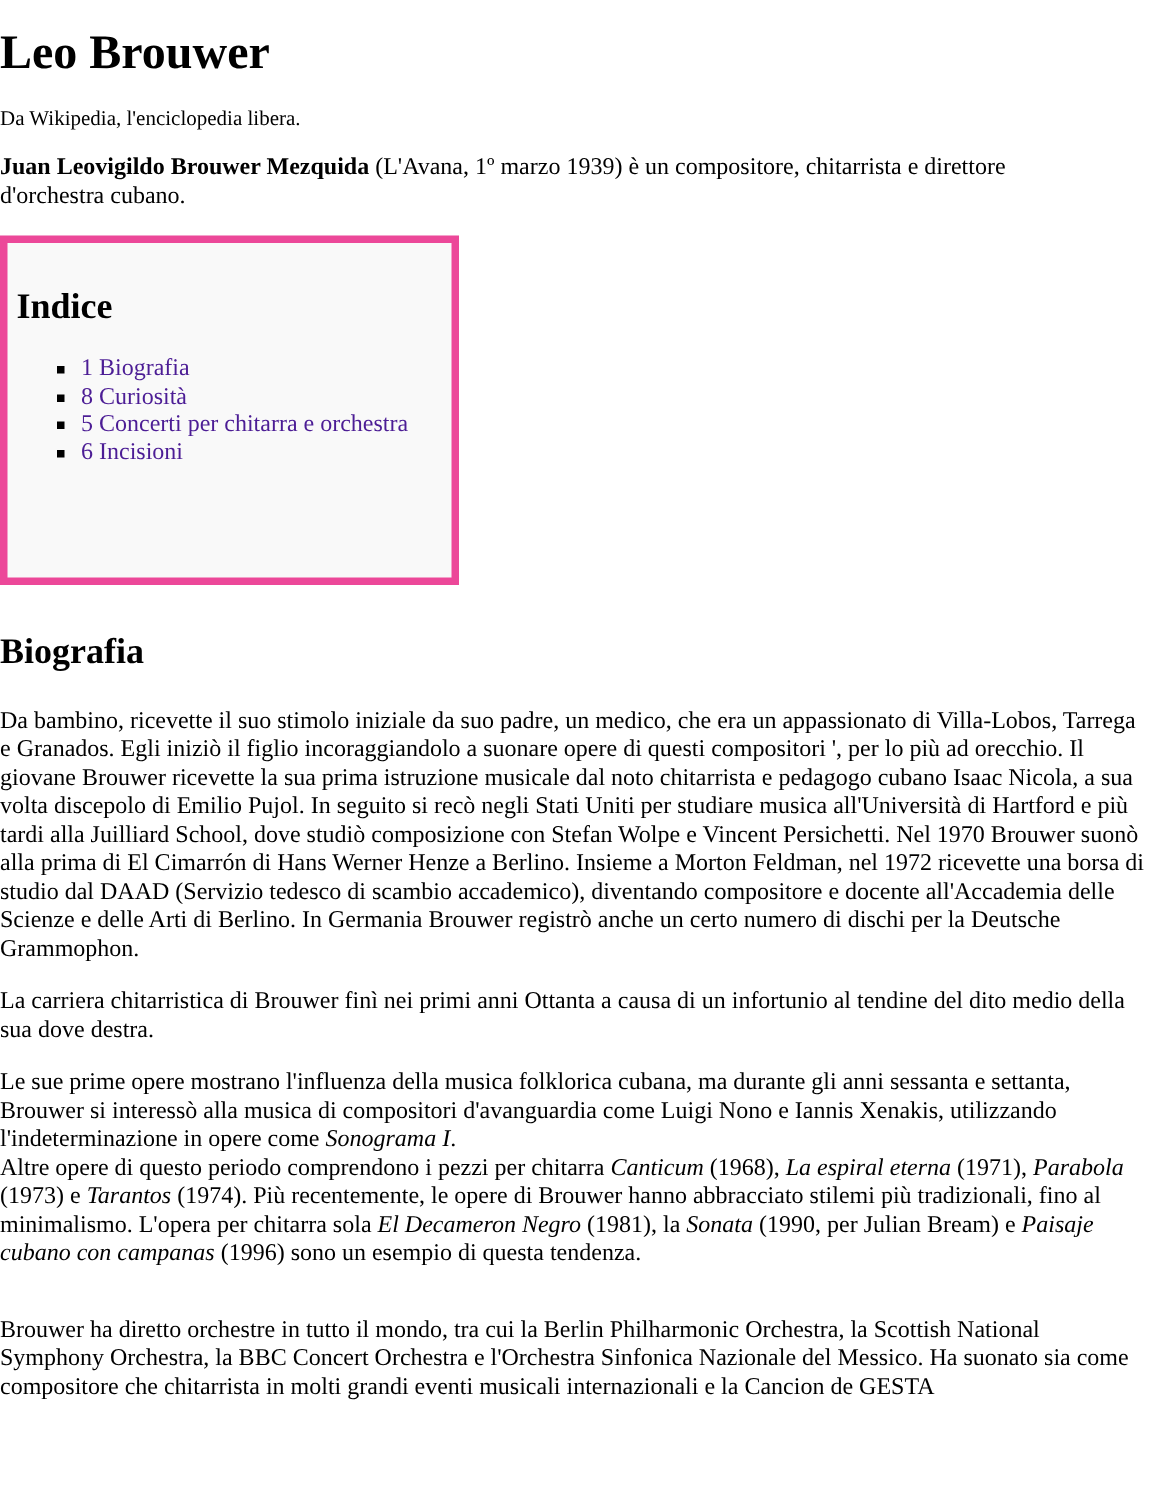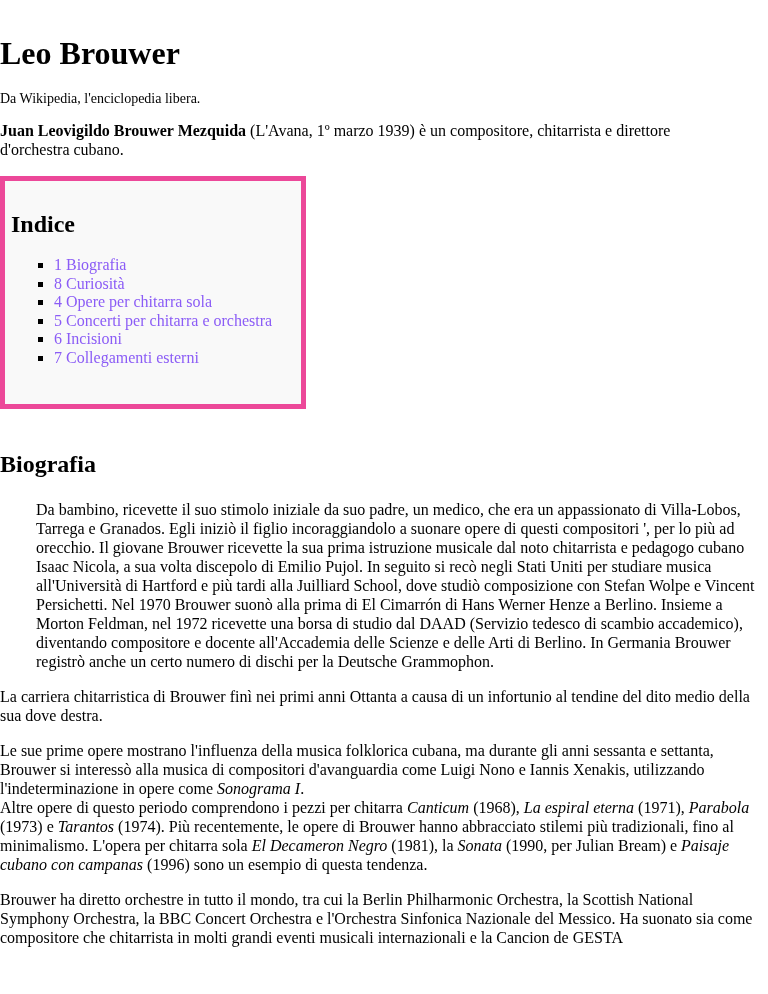--- a/index.html
+++ b/index.html
@@ -18,21 +18,21 @@
     }
     .page {
       padding: 0 0 0 0;
     }
     h1.title {
       font-family: "Liberation Serif", serif;
       font-size: 32px;
       font-weight: bold;
       line-height: 37px;
       margin: 0;
-      padding-top: 35px;
+      padding-top: 16px;
       padding-left: 0;
     }
     .tagline {
       font-size: 14px;
       margin: 18px 0 0 0;
       line-height: 17px;
     }
     p {
       margin: 0;
     }
@@ -69,61 +69,59 @@
     }
     .toc li .bullet {
       position: absolute;
       left: 1px;
       top: 7px;
       width: 5px;
       height: 5px;
       background: #000;
     }
     .toc li a {
-      color: #8b5cf6;
+      color: #4c1d95;
       text-decoration: none;
     }
     h2.section {
       font-family: "Liberation Serif", serif;
       font-size: 24px;
       font-weight: bold;
-      margin: 41px 0 0 0;
+      margin: 31px 0 0 0;
       line-height: 28px;
     }
     .body-text {
       padding-right: 2px;
     }
-    .p1 { margin-top: 22px; margin-left: 36px; }
+    .p1 { margin-top: 22px; }
     .p2 { margin-top: 16px; }
     .p3 { margin-top: 16px; }
     .p4 { margin-top: 16px; }
-    .p5 { margin-top: 16px; }
+    .p5 { margin-top: 32px; }
     em { font-style: italic; }
     b { font-weight: bold; }
   </style>
 </head>
 <body>
 
 <div class="page">
 
   <h1 class="title">Leo Brouwer</h1>
 
   <p class="tagline">Da Wikipedia, l'enciclopedia libera.</p>
 
   <p class="intro"><b>Juan Leovigildo Brouwer Mezquida</b><span> (L'Avana, 1º marzo 1939) è un compositore, chitarrista e direttore d'orchestra cubano.</span></p>
 
   <div class="toc">
     <h2>Indice</h2>
     <ul>
       <li><span class="bullet"></span><a>1 Biografia</a></li>
       <li><span class="bullet"></span><a>8 Curiosità</a></li>
-      <li><span class="bullet"></span><a>4 Opere per chitarra sola</a></li>
       <li><span class="bullet"></span><a>5 Concerti per chitarra e orchestra</a></li>
       <li><span class="bullet"></span><a>6 Incisioni</a></li>
-      <li><span class="bullet"></span><a>7 Collegamenti esterni</a></li>
     </ul>
   </div>
 
   <h2 class="section">Biografia</h2>
 
   <div class="body-text">
     <p class="p1">Da bambino, ricevette il suo stimolo iniziale da suo padre, un medico, che era un appassionato di Villa-Lobos, Tarrega e Granados. Egli iniziò il figlio incoraggiandolo a suonare opere di questi compositori ', per lo più ad orecchio. Il giovane Brouwer ricevette la sua prima istruzione musicale dal noto chitarrista e pedagogo cubano Isaac Nicola, a sua volta discepolo di Emilio Pujol. In seguito si recò negli Stati Uniti per studiare musica all'Università di Hartford e più tardi alla Juilliard School, dove studiò composizione con Stefan Wolpe e Vincent Persichetti. Nel 1970 Brouwer suonò alla prima di El Cimarrón di Hans Werner Henze a Berlino. Insieme a Morton Feldman, nel 1972 ricevette una borsa di studio dal DAAD (Servizio tedesco di scambio accademico), diventando compositore e docente all'Accademia delle Scienze e delle Arti di Berlino. In Germania Brouwer registrò anche un certo numero di dischi per la Deutsche Grammophon.</p>
 
     <p class="p2">La carriera chitarristica di Brouwer finì nei primi anni Ottanta a causa di un infortunio al tendine del dito medio della sua dove destra.</p>
 

